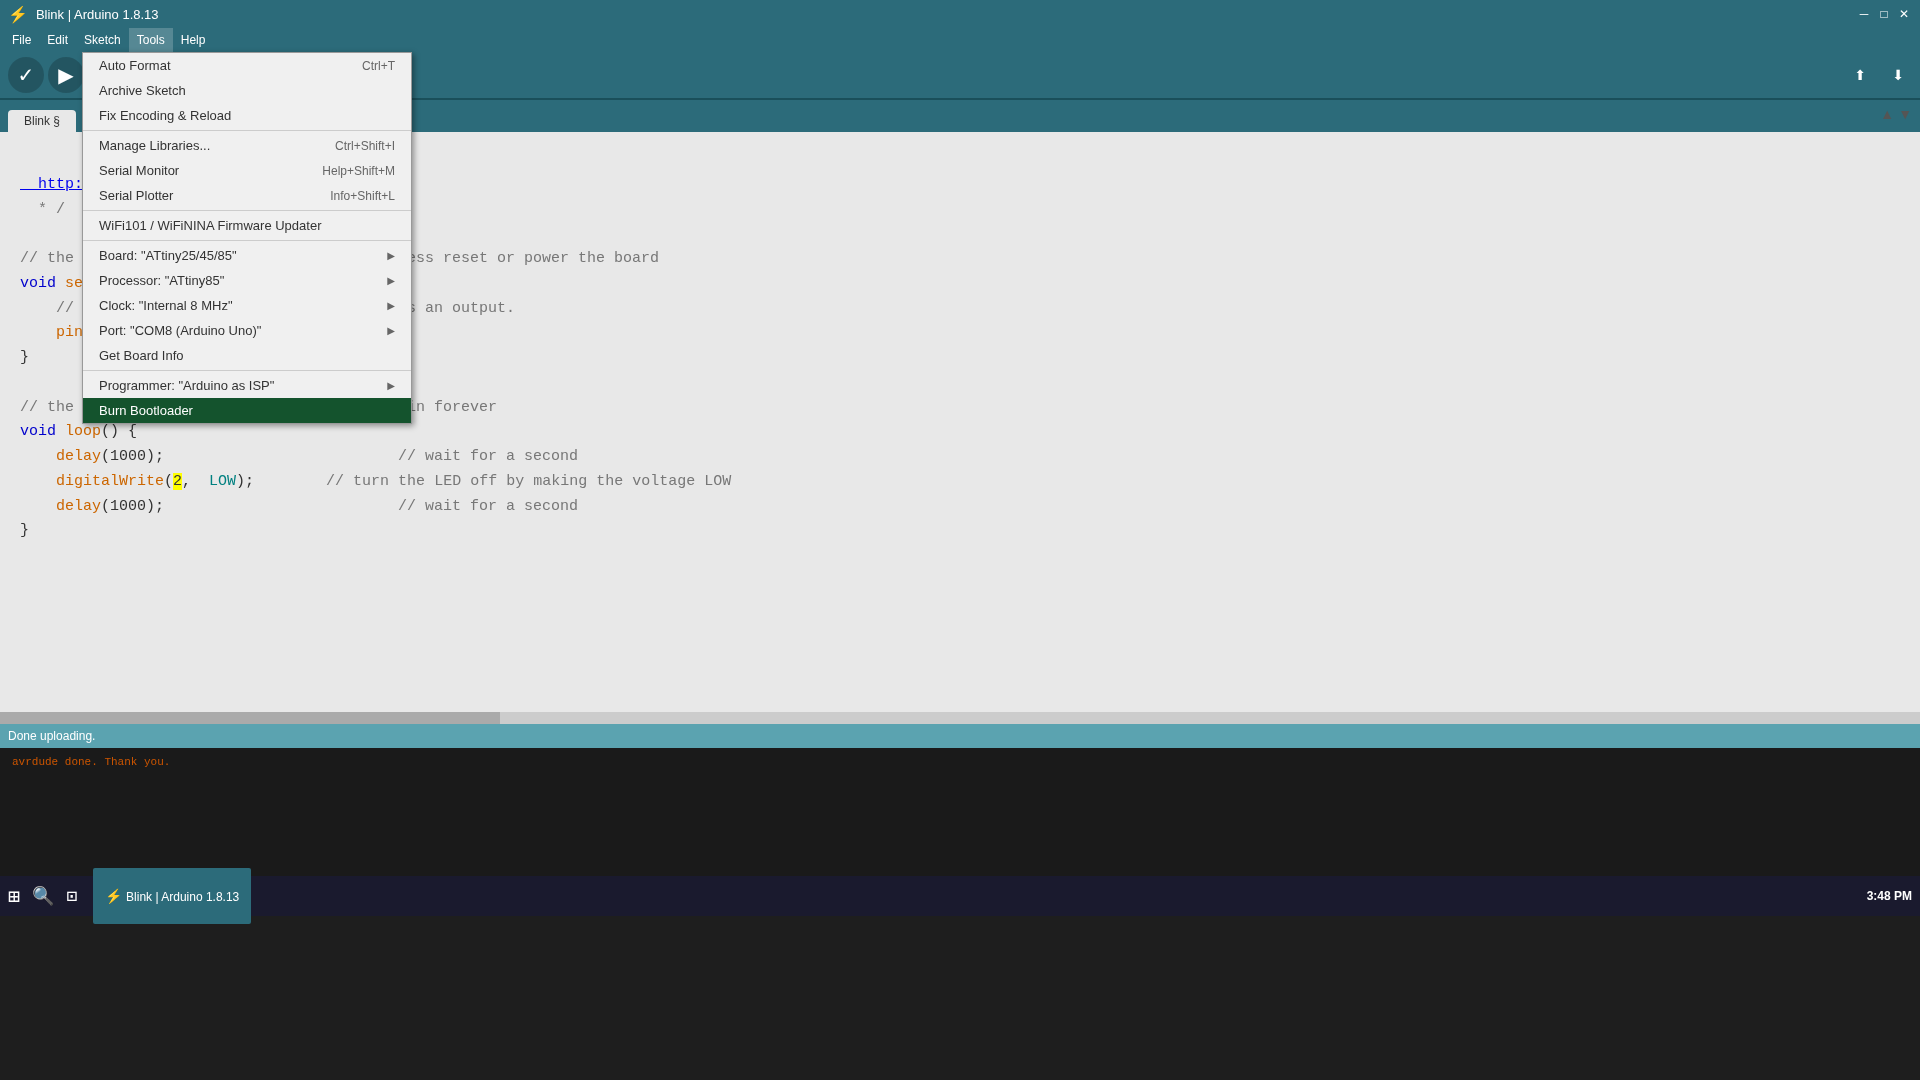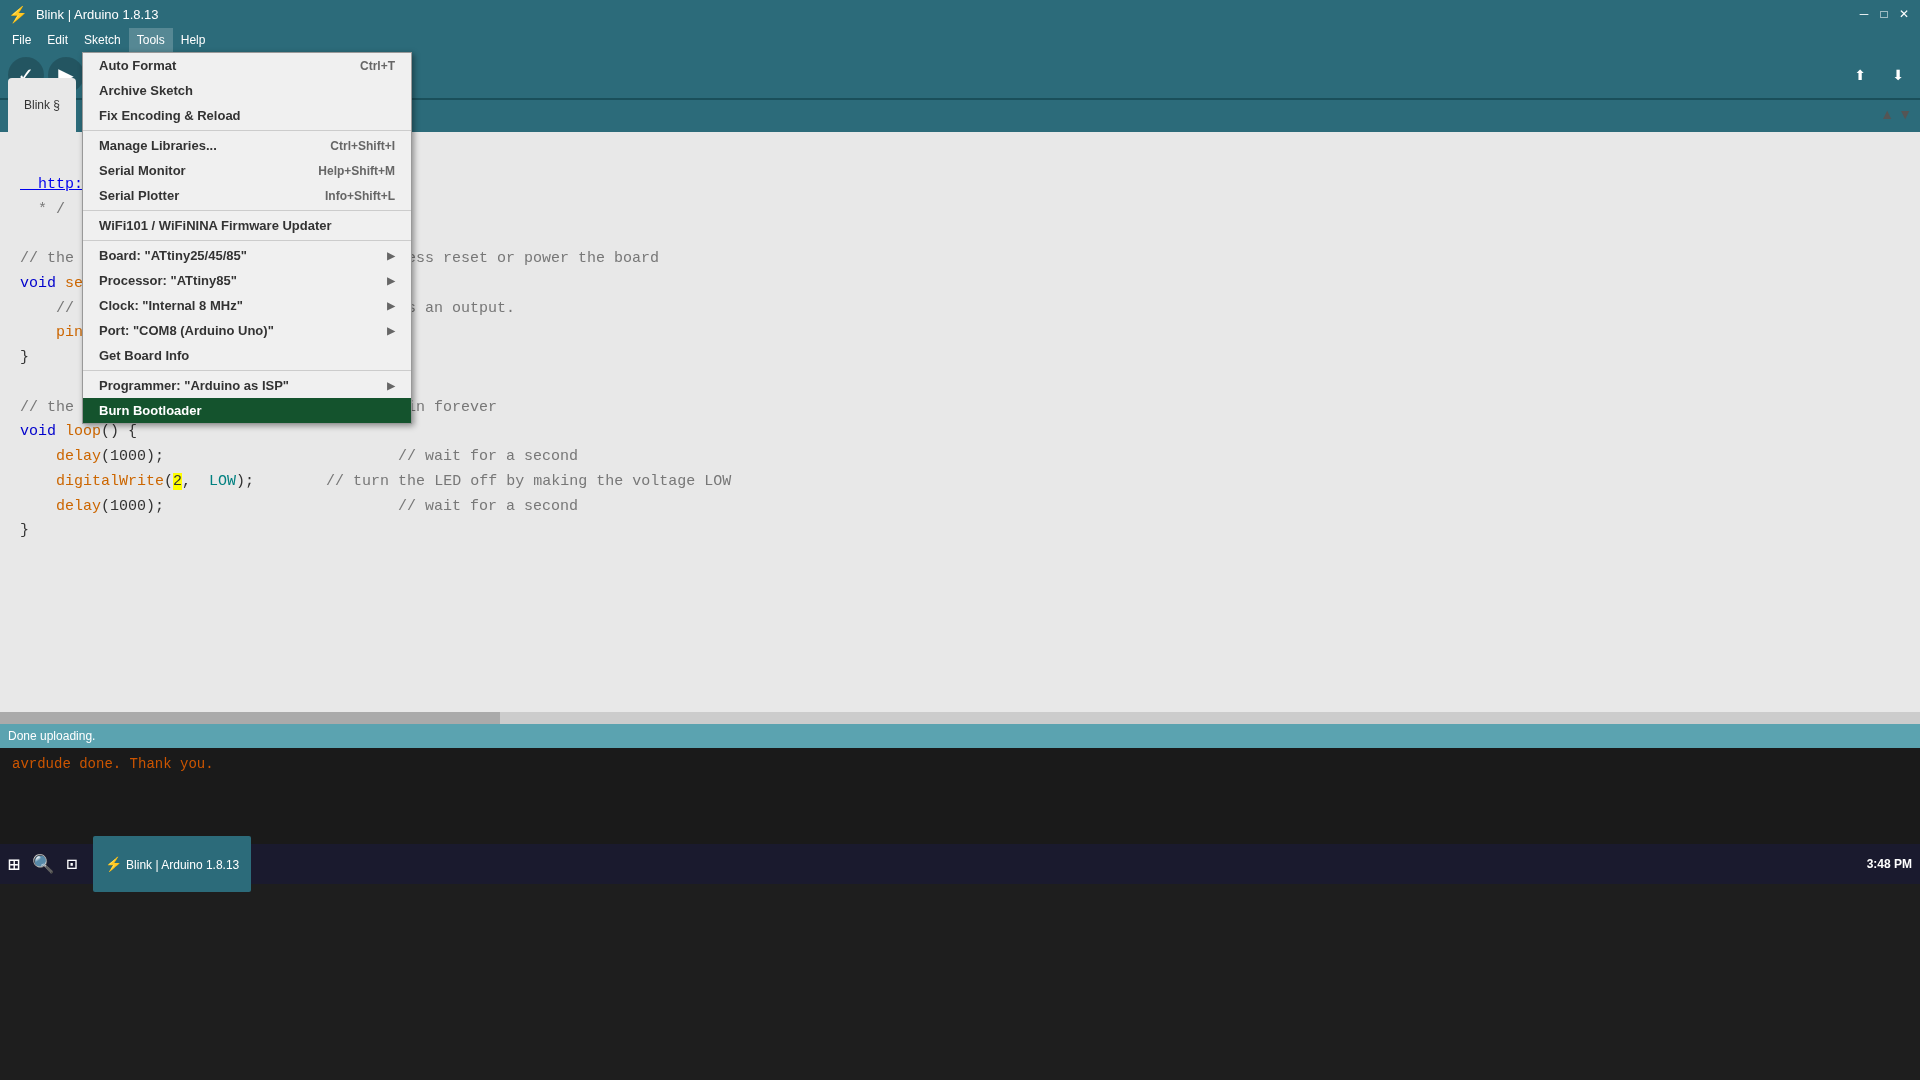--- a/index.html
+++ b/index.html
@@ -71,21 +71,21 @@
     #tabbar {
       background: #2c6b7a;
       height: 32px;
       display: flex;
       align-items: flex-end;
       padding: 0 8px;
       position: relative;
     }
     .tab {
       background: #3a8fa0;
-      padding: 20px 16px;
+      padding: 4px 16px;
       border-radius: 4px 4px 0 0;
       font-size: 12px;
       color: white;
       font-family: 'Segoe UI', Arial, sans-serif;
       cursor: pointer;
       display: flex; align-items: center; gap: 8px;
     }
     .tab.active { background: #e8e8e8; color: #333; }
 
     
@@ -133,24 +133,24 @@
       align-items: center;
       padding: 0 8px;
       font-size: 12px;
       color: white;
       font-family: 'Segoe UI', Arial, sans-serif;
     }
 
     
     #console {
       background: #1a1a1a;
-      height: 96px;
+      height: 128px;
       padding: 8px 12px;
       font-family: 'Consolas', 'Courier New', monospace;
-      font-size: 14px;
+      font-size: 11px;
       overflow: hidden;
     }
 
     
     #bottom-bar {
       background: #2c6b7a;
       height: 24px;
       display: flex;
       align-items: center;
       justify-content: space-between;
@@ -171,21 +171,20 @@
     }
     #taskbar-left { display: flex; align-items: center; gap: 4px; }
     #taskbar-right { display: flex; align-items: center; gap: 8px; font-size: 12px; color: white; font-weight: bold; }
 
     
     #dropdown-overlay {
       position: absolute;
       top: 0; left: 0;
       width: 1780px; height: 1080px;
       z-index: 100;
-      font-weight: bold;
     }
     #tools-menu {
       position: absolute;
       top: 52px;
       left: 82px;
       background: #f0f0f0;
       border: 1px solid #999;
       box-shadow: 2px 2px 6px rgba(0,0,0,0.4);
       width: 330px;
       font-family: 'Segoe UI', Arial, sans-serif;

